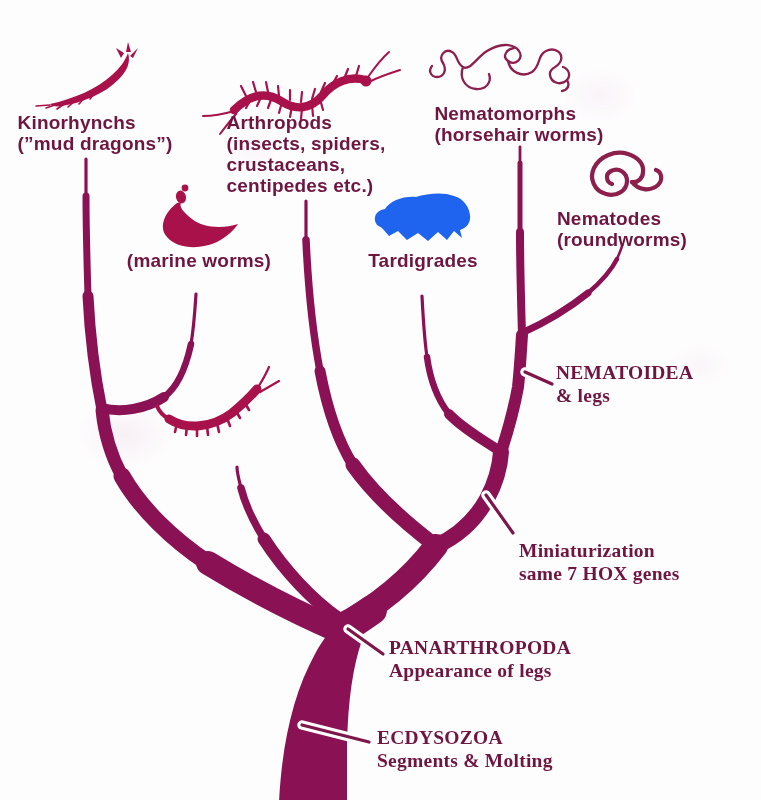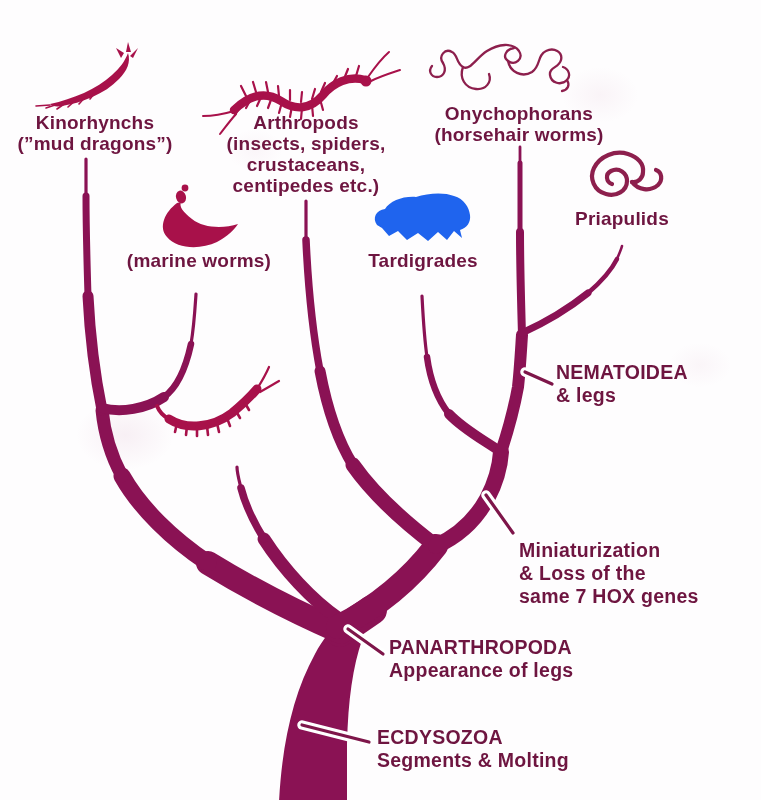--- a/index.html
+++ b/index.html
@@ -8,28 +8,28 @@
     font-family:"Liberation Sans", sans-serif;
     background:
       radial-gradient(70px 50px at 125px 435px, rgba(190,120,160,0.10), transparent 70%),
       radial-gradient(55px 40px at 600px 95px, rgba(190,120,160,0.07), transparent 70%),
       radial-gradient(45px 32px at 700px 365px, rgba(190,120,160,0.06), transparent 70%),
       radial-gradient(40px 30px at 255px 150px, rgba(190,120,160,0.06), transparent 70%),
       #fefdfe;
   }
   svg.tree{position:absolute;left:0;top:0;}
   .taxon{
-    position:absolute;transform:translateX(-50%);text-align:center;
+    position:absolute;transform:translateX(-50%);
     color:#6E1540;font-weight:700;font-size:19px;line-height:21px;
     letter-spacing:0.2px;white-space:nowrap;
   }
   .taxon.small{font-size:17px;line-height:19px;}
   .node-label{
     position:absolute;color:#6E1540;font-weight:700;font-size:19.5px;
-    line-height:23px;letter-spacing:0.25px;white-space:nowrap;text-align:left;
+    line-height:23px;letter-spacing:0.25px;white-space:nowrap;text-align:left;font-family:Liberation Serif, serif;
   }
   .line{display:block;}
 </style>
 </head>
 <body>
 
 <div class="stage">
 
   <svg class="tree" width="761" height="800" viewBox="0 0 761 800">
 
@@ -186,47 +186,47 @@
   </div>
 
   <div class="taxon" style="left:306px;top:112px">
     <span class="line">Arthropods</span>
     <span class="line">(insects, spiders,</span>
     <span class="line">crustaceans,</span>
     <span class="line">centipedes etc.)</span>
   </div>
 
   <div class="taxon" style="left:519px;top:103px">
-    <span class="line">Onychophorans</span>
+    <span class="line">Nematomorphs</span>
     <span class="line">(horsehair worms)</span>
   </div>
 
   <div class="taxon" style="left:199px;top:250px">
     <span class="line">(marine worms)</span>
   </div>
 
   <div class="taxon" style="left:423px;top:250px">
     <span class="line">Tardigrades</span>
   </div>
 
   <div class="taxon" style="left:622px;top:208px">
-    <span class="line">Priapulids</span>
+    <span class="line">Nematodes</span>
+    <span class="line">(roundworms)</span>
   </div>
 
   <div class="taxon small" style="left:237px;top:431px">
   </div>
 
   <div class="node-label" style="left:556px;top:361px">
     <span class="line">NEMATOIDEA</span>
     <span class="line">&amp; legs</span>
   </div>
 
   <div class="node-label" style="left:519px;top:539px">
     <span class="line">Miniaturization</span>
-    <span class="line">&amp; Loss of the</span>
     <span class="line">same 7 HOX genes</span>
   </div>
 
   <div class="node-label" style="left:389px;top:636px">
     <span class="line">PANARTHROPODA</span>
     <span class="line">Appearance of legs</span>
   </div>
 
   <div class="node-label" style="left:377px;top:726px">
     <span class="line">ECDYSOZOA</span>

